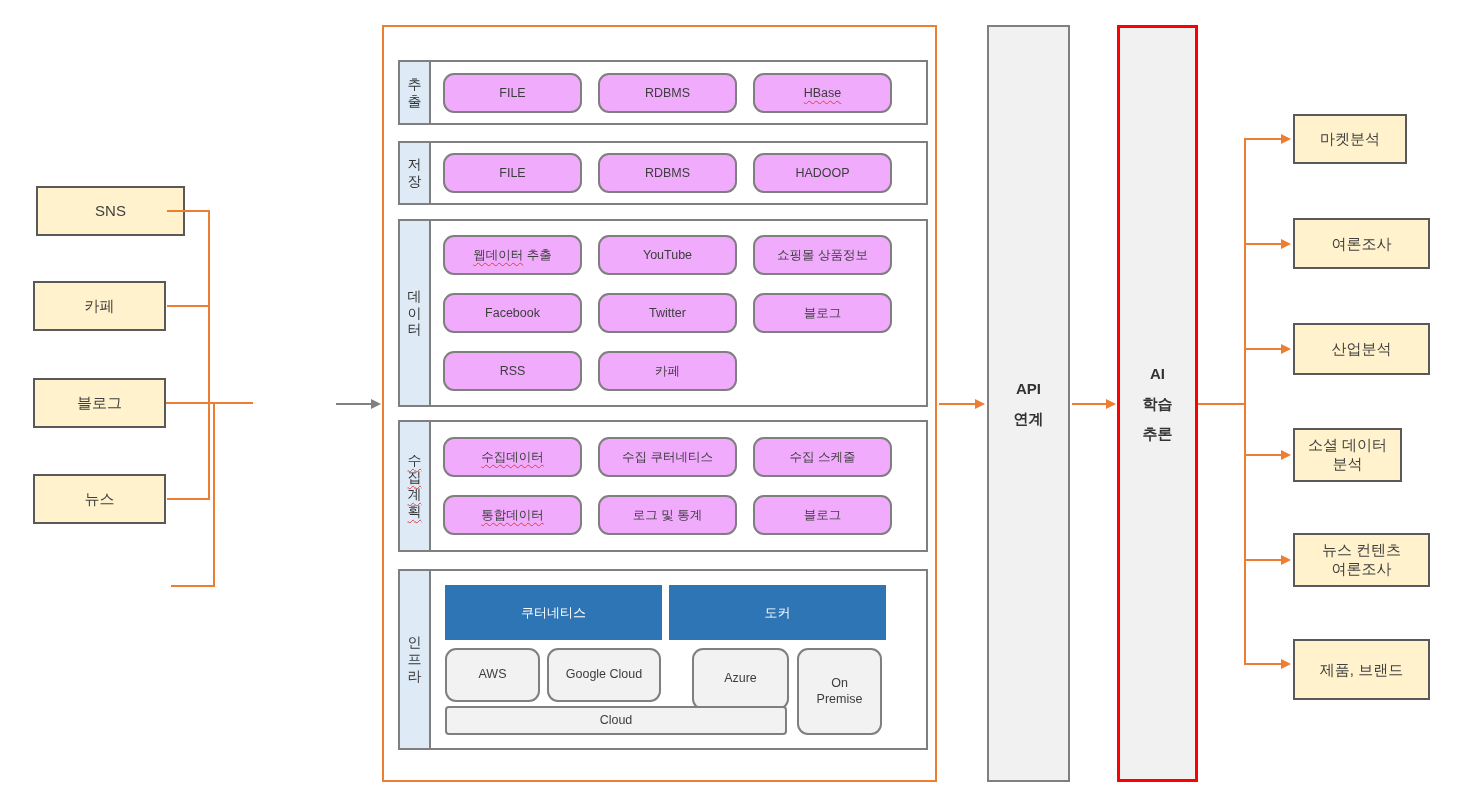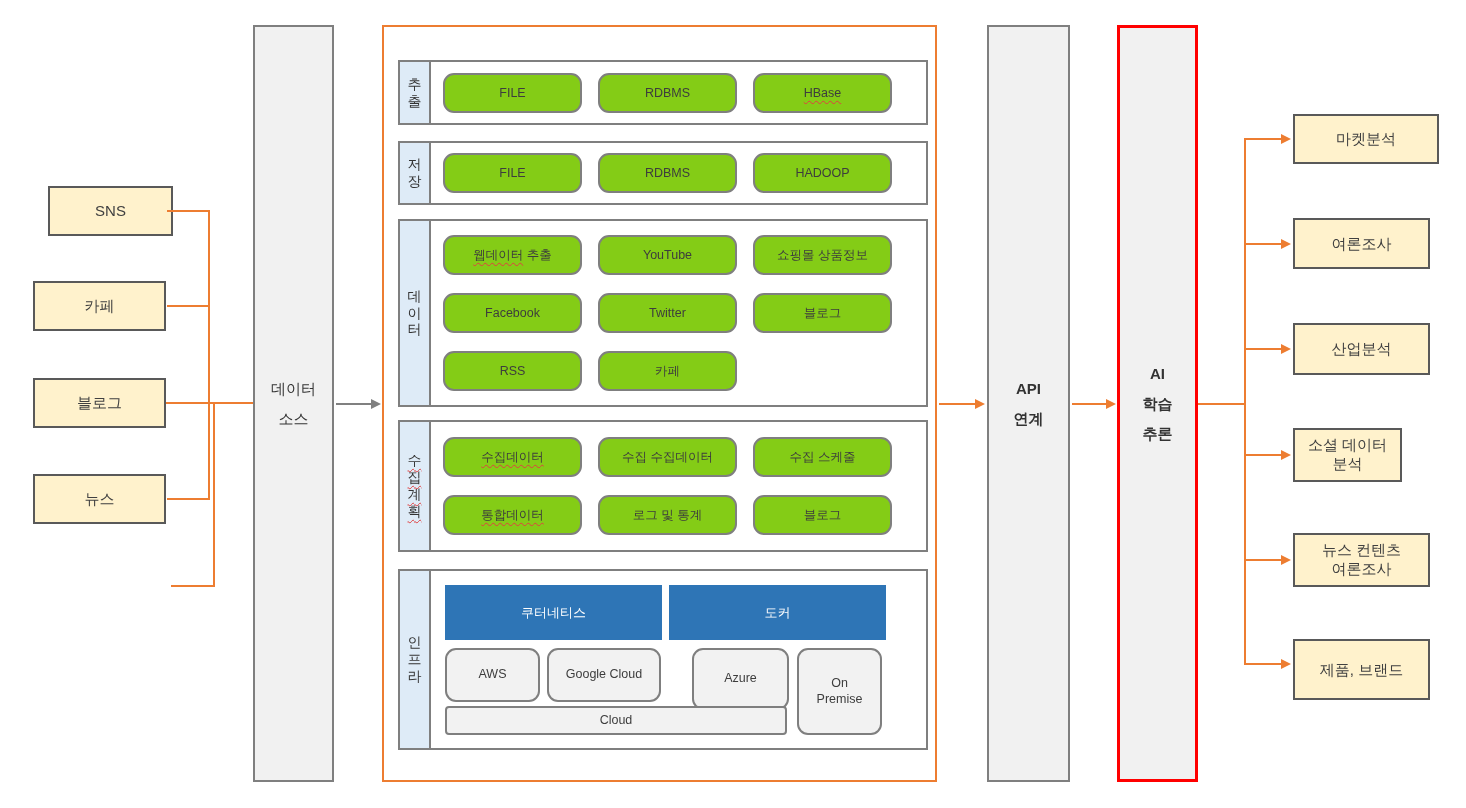--- a/index.html
+++ b/index.html
@@ -18,21 +18,21 @@
   
   .ocont{position:absolute;left:382px;top:25px;width:555px;height:757px;box-sizing:border-box;
          border:2px solid #ED7D31;background:#fff;}
   .prow{position:absolute;box-sizing:border-box;background:#fff;border:2px solid #7F7F7F;display:flex;}
   .plabel{width:29px;flex:0 0 29px;background:#DEEBF7;border-right:2px solid #7F7F7F;
           display:flex;align-items:center;justify-content:center;white-space:pre-line;
           text-align:center;font-size:14px;line-height:1.2;color:#333;}
   .pbody{flex:1;position:relative;display:grid;grid-template-columns:repeat(3,139px);
          column-gap:16px;row-gap:18px;align-content:center;padding-left:12px;}
   .pbody.free{display:block;padding:0;}
-  .pitem{height:40px;box-sizing:border-box;background:#84cc16;border:2px solid #7F7F7F;
+  .pitem{height:40px;box-sizing:border-box;background:#f0abfc;border:2px solid #7F7F7F;
          border-radius:11px;display:flex;align-items:center;justify-content:center;
          font-size:12.5px;color:#3d3d3d;}
   .pitem span{white-space:pre;}
   .sq{text-decoration:underline;text-decoration-style:wavy;text-decoration-color:#E04040;
       text-decoration-thickness:1px;text-underline-offset:3px;}
   
   .bluebox{position:absolute;box-sizing:border-box;background:#2E75B6;color:#fff;
            display:flex;align-items:center;justify-content:center;font-size:13px;font-family:Liberation Mono, monospace;}
   .citem{position:absolute;box-sizing:border-box;background:#F2F2F2;border:2px solid #7F7F7F;
          border-radius:11px;display:flex;align-items:center;justify-content:center;
@@ -45,35 +45,33 @@
   .ah{position:absolute;width:0;height:0;border-top:5px solid transparent;
       border-bottom:5px solid transparent;border-left:10px solid #ED7D31;}
   .ah.gray{border-left-color:#808080;}
   .small2{line-height:1.25;}
 </style>
 </head>
 <body>
 
 <div class="canvas">
 
-  <div class="ybox" style="left:48px;top:186px;width:125px;height:50px">SNS</div>
+  <div class="ybox" style="left:36px;top:186px;width:149px;height:50px">SNS</div>
   <div class="ybox" style="left:33px;top:281px;width:133px;height:50px">카페</div>
   <div class="ybox" style="left:33px;top:378px;width:133px;height:50px">블로그</div>
   <div class="ybox" style="left:33px;top:474px;width:133px;height:50px">뉴스</div>
 
   <div class="hline" style="left:167px;top:210px;width:42px"></div>
   <div class="hline" style="left:167px;top:305px;width:42px"></div>
   <div class="hline" style="left:166px;top:402px;width:87px"></div>
   <div class="hline" style="left:167px;top:498px;width:42px"></div>
   <div class="hline" style="left:171px;top:585px;width:43px"></div>
   <div class="vline" style="left:208px;top:210px;height:290px"></div>
   <div class="vline" style="left:213px;top:402px;height:185px"></div>
 
-  <div class="gcol" style="left:253px;top:25px;width:81px;height:757px">데이터
-소스</div>
 
   <div class="hline gray" style="left:336px;top:403px;width:38px"></div>
   <div class="ah gray" style="left:371px;top:399px"></div>
 
   <div class="ocont">
 
     <div class="prow" style="left:14px;top:33px;width:530px;height:65px">
       <div class="plabel">추
 출</div>
       <div class="pbody">
@@ -156,21 +154,21 @@
 집
 계
 획</div>
       <div class="pbody">
         <div class="pitem">
             <span class="sq">수집데이터</span>
             <span></span>
           </div>
         <div class="pitem">
             <span class="sq"></span>
-            <span>수집 수집데이터</span>
+            <span>수집 쿠터네티스</span>
           </div>
         <div class="pitem">
             <span class="sq"></span>
             <span>수집 스케줄</span>
           </div>
         <div class="pitem">
             <span class="sq">통합데이터</span>
             <span></span>
           </div>
         <div class="pitem">
@@ -223,21 +221,21 @@
   <div class="ah" style="left:1281px;top:239px"></div>
   <div class="hline" style="left:1244px;top:348px;width:39px"></div>
   <div class="ah" style="left:1281px;top:344px"></div>
   <div class="hline" style="left:1244px;top:454px;width:39px"></div>
   <div class="ah" style="left:1281px;top:450px"></div>
   <div class="hline" style="left:1244px;top:559px;width:39px"></div>
   <div class="ah" style="left:1281px;top:555px"></div>
   <div class="hline" style="left:1244px;top:663px;width:39px"></div>
   <div class="ah" style="left:1281px;top:659px"></div>
 
-  <div class="ybox" style="left:1293px;top:114px;width:146px;height:50px">마켓분석</div>
+  <div class="ybox" style="left:1293px;top:114px;width:114px;height:50px">마켓분석</div>
   <div class="ybox" style="left:1293px;top:218px;width:137px;height:51px">여론조사</div>
   <div class="ybox" style="left:1293px;top:323px;width:137px;height:52px">산업분석</div>
   <div class="ybox small2" style="left:1293px;top:428px;width:109px;height:54px">소셜 데이터
 분석</div>
   <div class="ybox small2" style="left:1293px;top:533px;width:137px;height:54px">뉴스 컨텐츠
 여론조사</div>
   <div class="ybox" style="left:1293px;top:639px;width:137px;height:61px">제품, 브랜드</div>
 
 </div>
 

